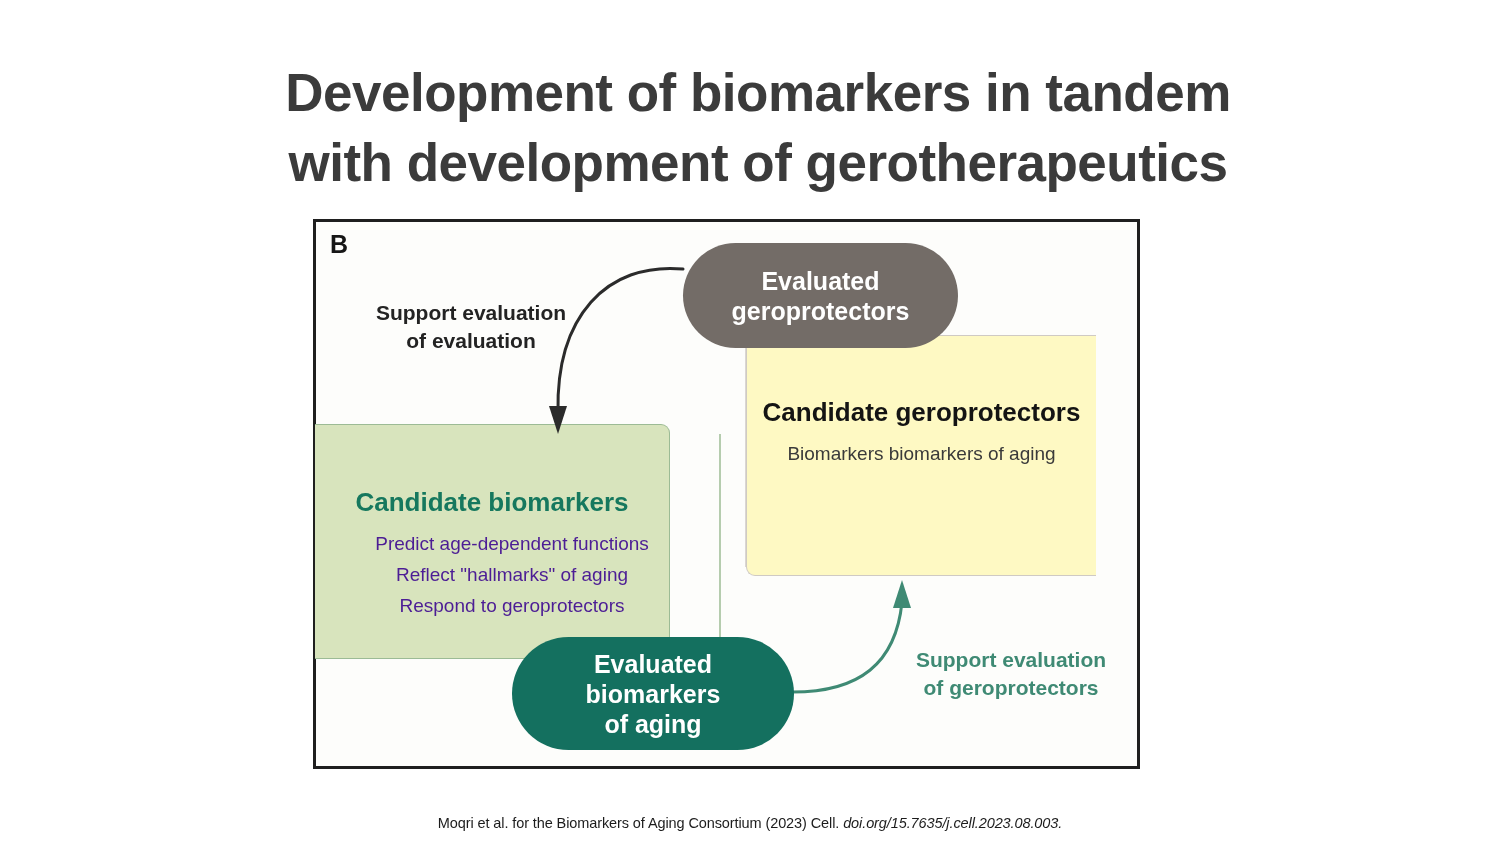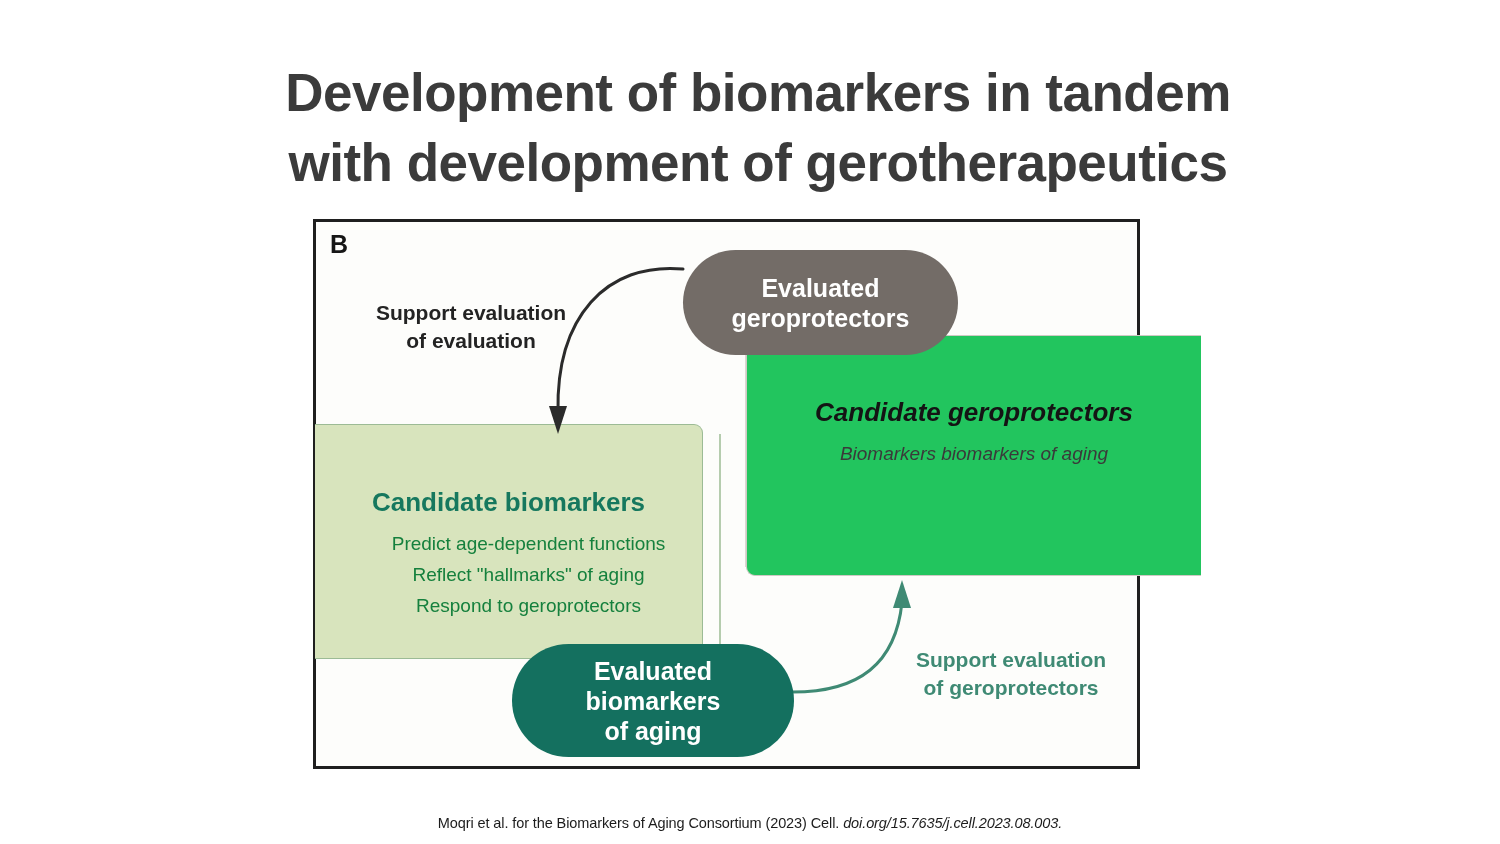--- a/index.html
+++ b/index.html
@@ -52,29 +52,28 @@
     font-size: 25px;
     font-weight: bold;
     color: #161616;
   }
 
   
   .geroprotector-panel {
     position: absolute;
     left: 430px;
     top: 113px;
-    width: 455px;
+    width: 350px;
     height: 241px;
-    background: #22c55e;
+    background: #fef9c3;
     border: 1.5px solid #cfcac4;
     border-right: none;
     border-top-left-radius: 9px;
     border-bottom-left-radius: 9px;
     box-sizing: border-box;
-    font-style: italic;
   }
   .geroprotector-panel .panel-heading {
     position: absolute;
     left: 0;
     right: 0;
     top: 61px;
     text-align: center;
     font-size: 26px;
     font-weight: bold;
     color: #141414;
@@ -89,21 +88,21 @@
     color: #3a3a3a;
     font-size: 19px;
     line-height: 1.62;
   }
 
   
   .biomarker-panel {
     position: absolute;
     left: -1px;
     top: 202px;
-    width: 388px;
+    width: 355px;
     height: 235px;
     background: #d8e4bd;
     border: 1.5px solid #9cbb95;
     border-left: none;
     border-top-right-radius: 9px;
     border-bottom-right-radius: 9px;
     box-sizing: border-box;
   }
   .biomarker-panel .panel-heading {
     position: absolute;
@@ -115,37 +114,36 @@
     font-weight: bold;
     color: #16785e;
     white-space: nowrap;
   }
   .biomarker-panel .panel-lines {
     position: absolute;
     left: 0;
     right: 0;
     top: 103px;
     text-align: center;
-    color: #15803d;
+    color: #4c1d95;
     font-size: 19px;
     line-height: 1.64;
     margin-left: 40px;
   }
 
   
   .pill {
     position: absolute;
     display: flex;
     align-items: center;
     justify-content: center;
     text-align: center;
     color: #ffffff;
     font-weight: bold;
     line-height: 1.2;
-    margin-top: 7px;
   }
   .pill-geroprotectors {
     left: 367px;
     top: 21px;
     width: 275px;
     height: 105px;
     background: #736c67;
     border-radius: 53px;
     font-size: 25px;
   }

